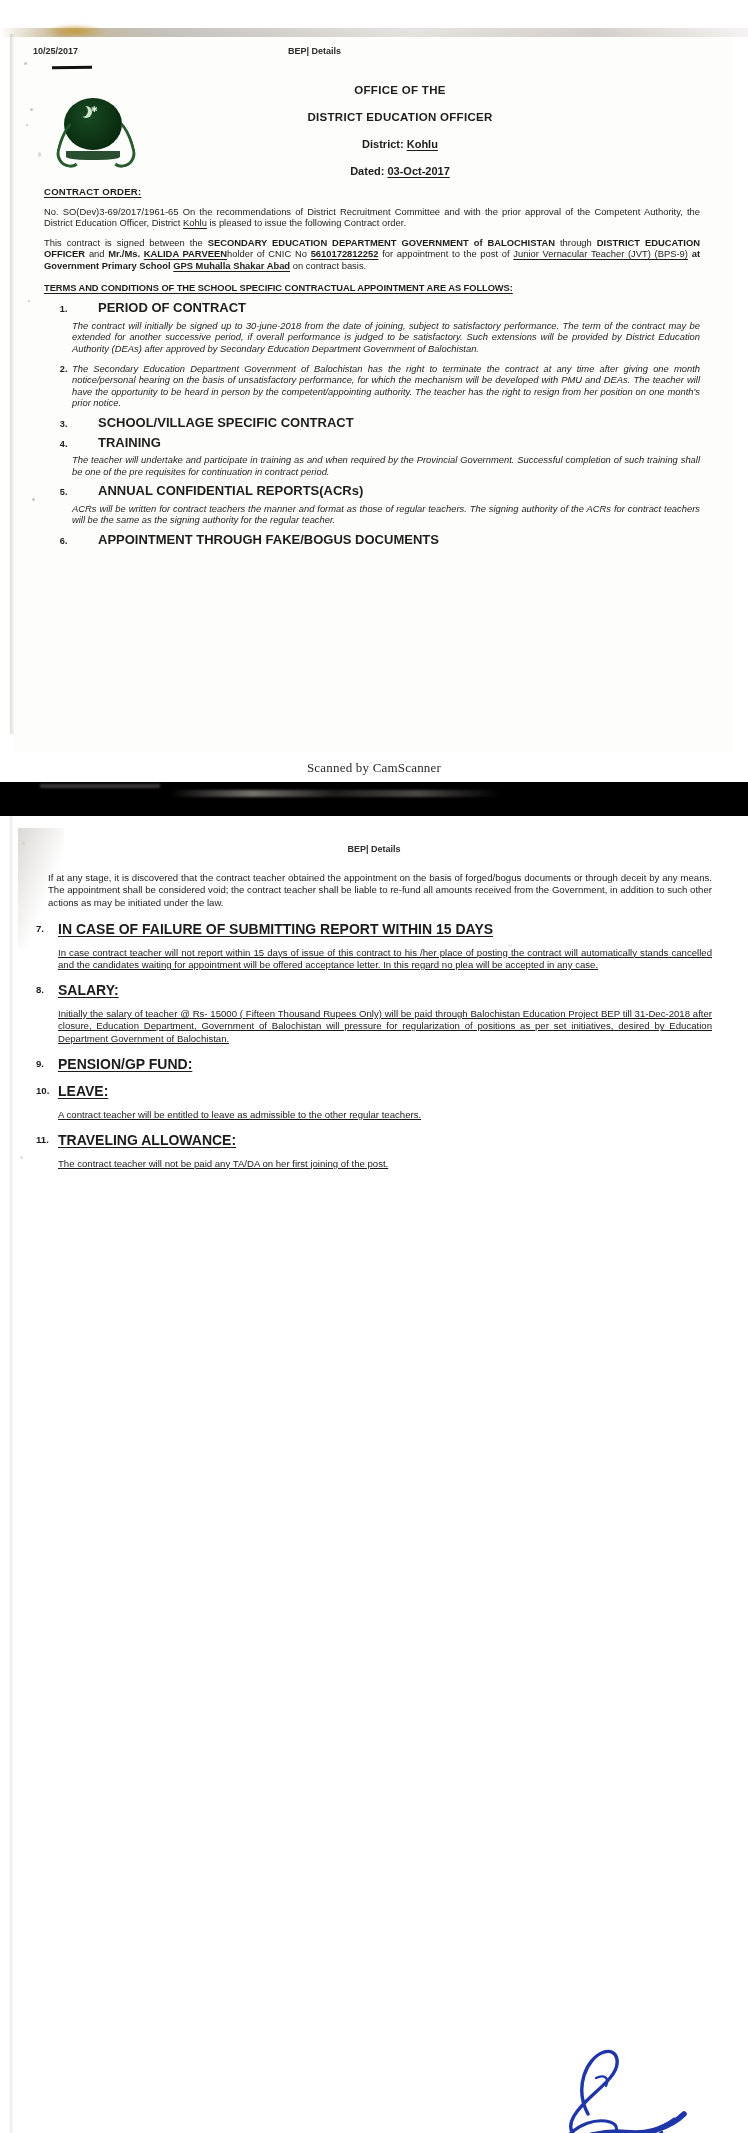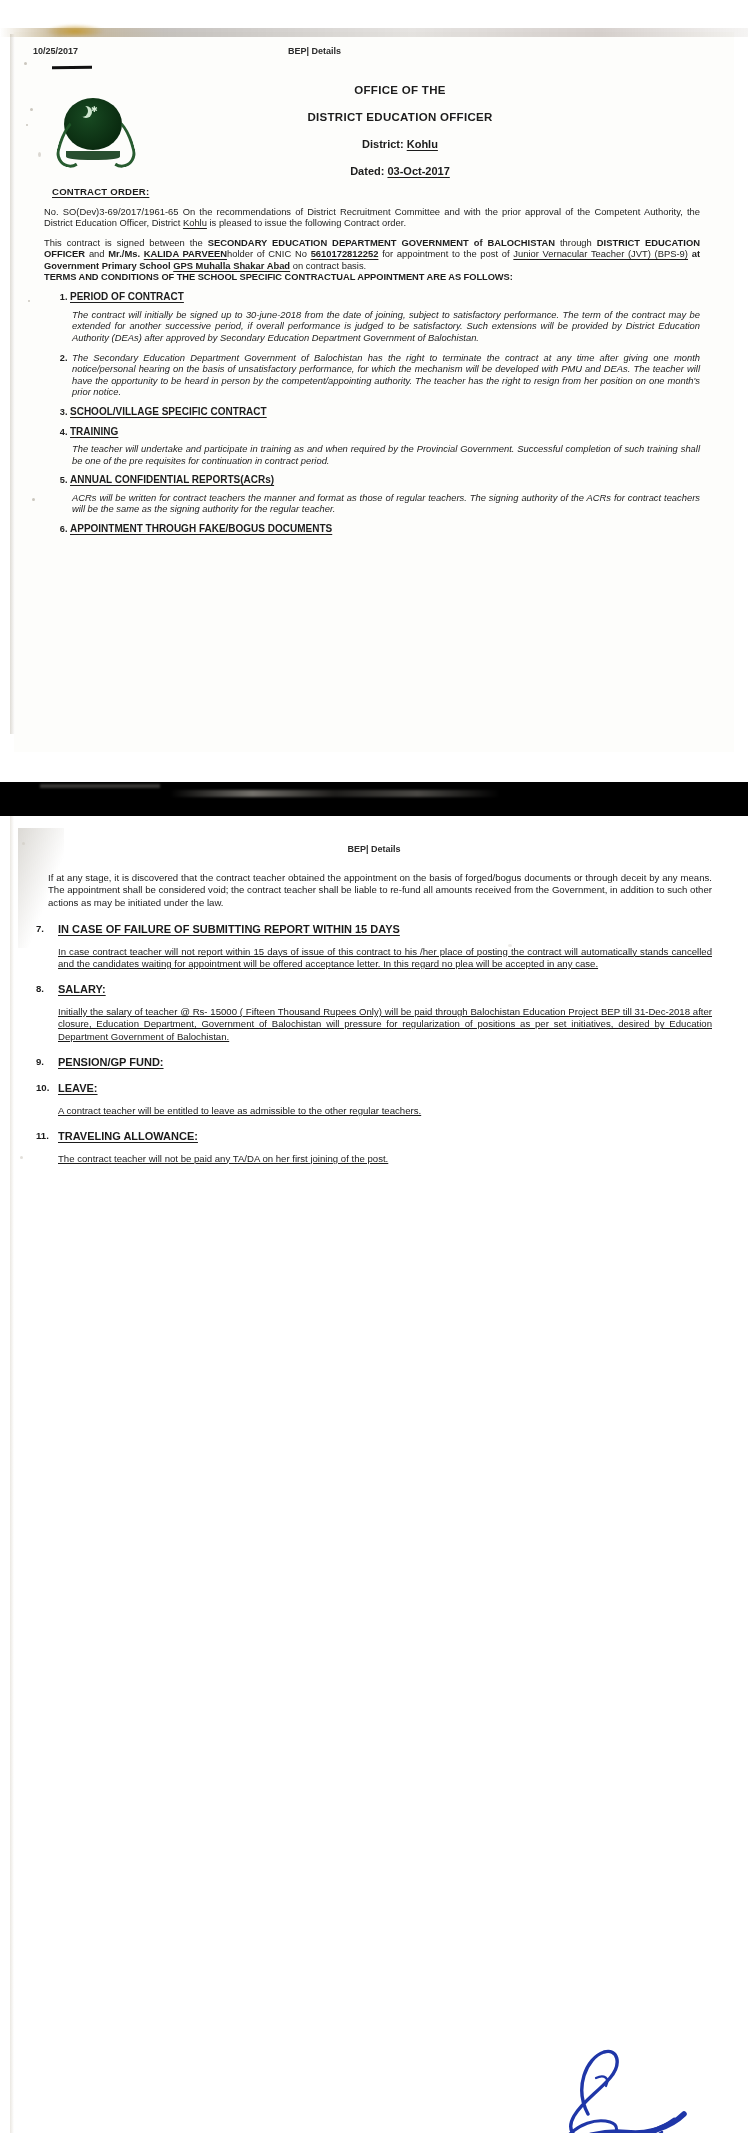--- a/index.html
+++ b/index.html
@@ -86,32 +86,32 @@
   .office .l3{font-size:11px;margin-top:15px;}
   .office .l4{font-size:11px;margin-top:15px;}
   .u{text-decoration:underline;text-underline-offset:2px;}
 
   .body1{
     position:absolute;left:44px;top:186px;width:656px;
     font-size:9.4px;line-height:11.6px;color:#1d1d1d;
   }
   .sec-title{
     font-weight:bold;text-decoration:underline;text-underline-offset:2px;
-    font-size:9.6px;letter-spacing:.2px;margin-left:8px;
+    font-size:9.6px;letter-spacing:.2px;
   }
   .para{margin-top:8px;text-align:justify;}
   b{font-weight:bold;}
   .terms-head{
-    font-weight:bold;text-underline-offset:2px;
+    margin-top:11px;font-weight:bold;text-decoration:underline;text-underline-offset:2px;
     font-size:9.3px;letter-spacing:-.05px;
   }
   ol.terms{margin:7px 0 0 0;padding:0 0 0 26px;list-style:decimal;}
   ol.terms>li{margin-top:8px;}
   ol.terms>li::marker{font-weight:bold;font-size:9.2px;}
-  .li-head{font-weight:bold;text-decoration:underline;text-underline-offset:2px;font-size:10px;}
+  .li-head{font-weight:bold;text-underline-offset:2px;font-size:13px;margin-left:28px;}
   .li-body{margin-top:6px;text-align:justify;padding-left:2px;font-style:italic;}
 
   .scanned-by{
     position:absolute;left:0;top:760px;width:748px;text-align:center;
     font-family:"Liberation Serif",serif;font-size:13px;color:#2a2a2a;
     letter-spacing:.2px;
   }
 
   
   #gutter{
@@ -145,21 +145,21 @@
     font-size:9px;font-weight:bold;color:#2b2b2b;
   }
   .p2content{
     position:absolute;left:36px;top:56px;width:676px;
     font-size:9.6px;line-height:12.4px;color:#1b1b1b;
   }
   .p2para{margin-top:0;text-align:justify;padding-left:12px;}
   ol.terms2{margin:14px 0 0 0;padding:0 0 0 22px;list-style:none;}
   ol.terms2>li{margin-top:13px;position:relative;}
   .num{position:absolute;left:-22px;top:0;font-weight:bold;font-size:9.6px;}
-  .h2head{font-weight:bold;text-decoration:underline;text-underline-offset:2px;font-size:11px;}
+  .h2head{font-weight:bold;text-decoration:underline;text-underline-offset:2px;font-size:14px;}
   .h2body{margin-top:9px;text-align:justify;text-decoration:underline;}
 
   
   .sig-wrap{position:absolute;left:0;top:1220px;width:748px;height:190px;}
   .sig-svg{position:absolute;left:470px;top:-18px;}
   .noise{position:absolute;background:#cfcac1;opacity:.6;border-radius:50%;}
 </style>
 </head>
 <body>
 
@@ -247,20 +247,21 @@
       <li>
         <div class="li-head">ANNUAL CONFIDENTIAL REPORTS(ACRs)</div>
         <div class="li-body">ACRs will be written for contract teachers the manner and format as those of regular teachers. The signing authority of the ACRs for contract teachers will be the same as the signing authority for the regular teacher.</div>
       </li>
       <li>
         <div class="li-head">APPOINTMENT THROUGH FAKE/BOGUS DOCUMENTS</div>
       </li>
     </ol>
   </div>
 
+  <div class="scanned-by">Scanned by CamScanner</div>
 </div>
 
 <div id="gutter">
   <div class="streak"></div>
   <div class="streak2"></div>
 </div>
 
 <div id="scan2">
   <div class="p2-left-edge"></div>
   <div class="p2-curl"></div>

